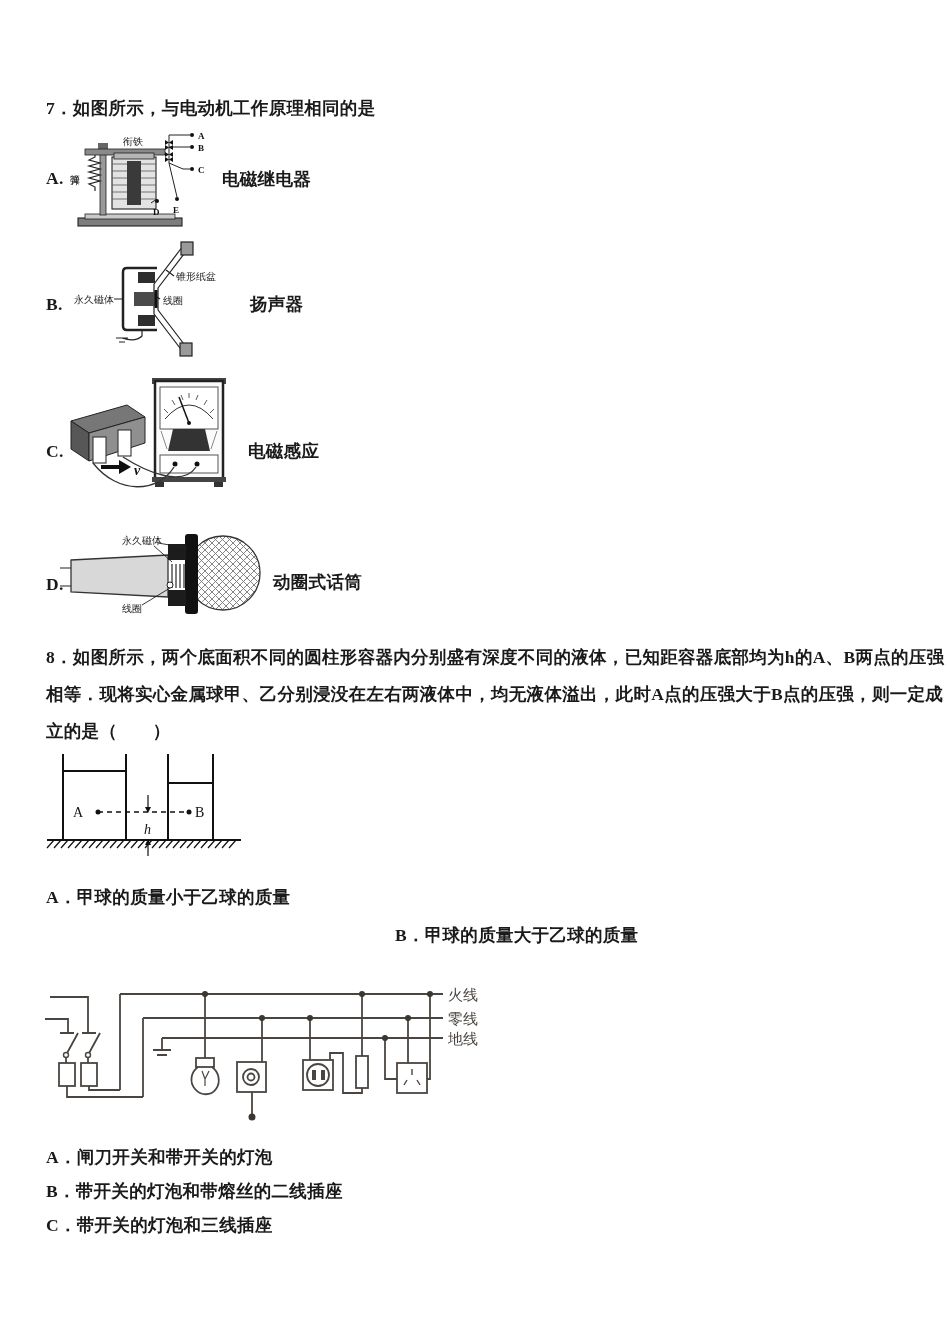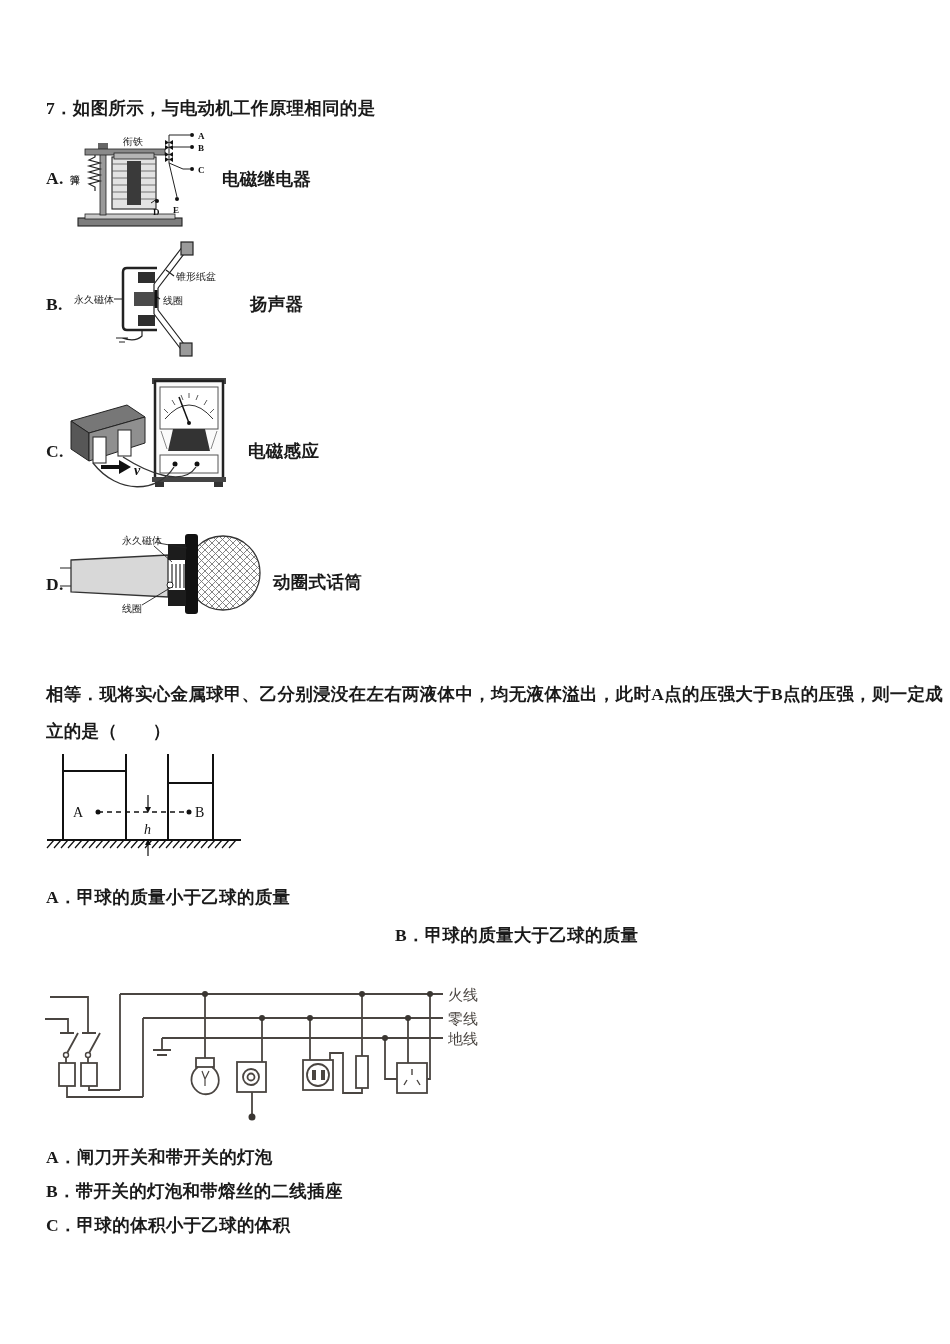--- a/index.html
+++ b/index.html
@@ -119,20 +119,21 @@
     <rect x="110" y="22" width="18" height="16" fill="#1c1c1c"></rect>
     <rect x="110" y="68" width="18" height="16" fill="#1c1c1c"></rect>
     <path d="M114,42 V66 M118,42 V66 M122,42 V66 M126,42 V66" stroke="#555" stroke-width="1.5"></path>
     <circle cx="112" cy="63" r="3" fill="#fff" stroke="#222" stroke-width="1"></circle>
     <path d="M96,24 L114,40 M100,21 L129,26 M84,83 L112,66" stroke="#222" stroke-width="0.9" fill="none"></path>
     <text x="64" y="22" class="s10">永久磁体</text>
     <text x="64" y="90" class="s10">线圈</text>
   </svg>
   <div class="t" style="left:273px;top:571px;">动圈式话筒</div>
 
+  <div class="t" style="left:46px;top:646px;">8．如图所示，两个底面积不同的圆柱形容器内分别盛有深度不同的液体，已知距容器底部均为h的A、B两点的压强</div>
   <div class="t" style="left:46px;top:683px;text-align:center;">相等．现将实心金属球甲、乙分别浸没在左右两液体中，均无液体溢出，此时A点的压强大于B点的压强，则一定成</div>
   <div class="t" style="left:46px;top:720px;">立的是（　　）</div>
 
   <svg class="svgbox" style="left:45px;top:750px;" width="210" height="112" viewBox="0 0 210 112">
     <g stroke="#111" fill="none">
       <path d="M18,4 V90 M81,4 V90" stroke-width="2"></path>
       <path d="M18,21 H81" stroke-width="1.8"></path>
       <path d="M123,4 V90 M168,4 V90" stroke-width="2"></path>
       <path d="M123,33 H168" stroke-width="1.8"></path>
       <path d="M53,62 H144" stroke-width="1.3" stroke-dasharray="5,4"></path>
@@ -205,15 +206,15 @@
       <circle cx="340" cy="55" r="3"></circle>
       <circle cx="207" cy="134" r="3.5"></circle>
     </g>
     <text x="403" y="17" class="wirelab">火线</text>
     <text x="403" y="41" class="wirelab">零线</text>
     <text x="403" y="61" class="wirelab">地线</text>
   </svg>
 
   <div class="t" style="left:46px;top:1146px;">A．闸刀开关和带开关的灯泡</div>
   <div class="t" style="left:46px;top:1180px;">B．带开关的灯泡和带熔丝的二线插座</div>
-  <div class="t" style="left:46px;top:1214px;">C．甲球的体积小于乙球的体积</div>
+  <div class="t" style="left:46px;top:1214px;">C．带开关的灯泡和三线插座</div>
 
 </div>
 
 </body></html>

